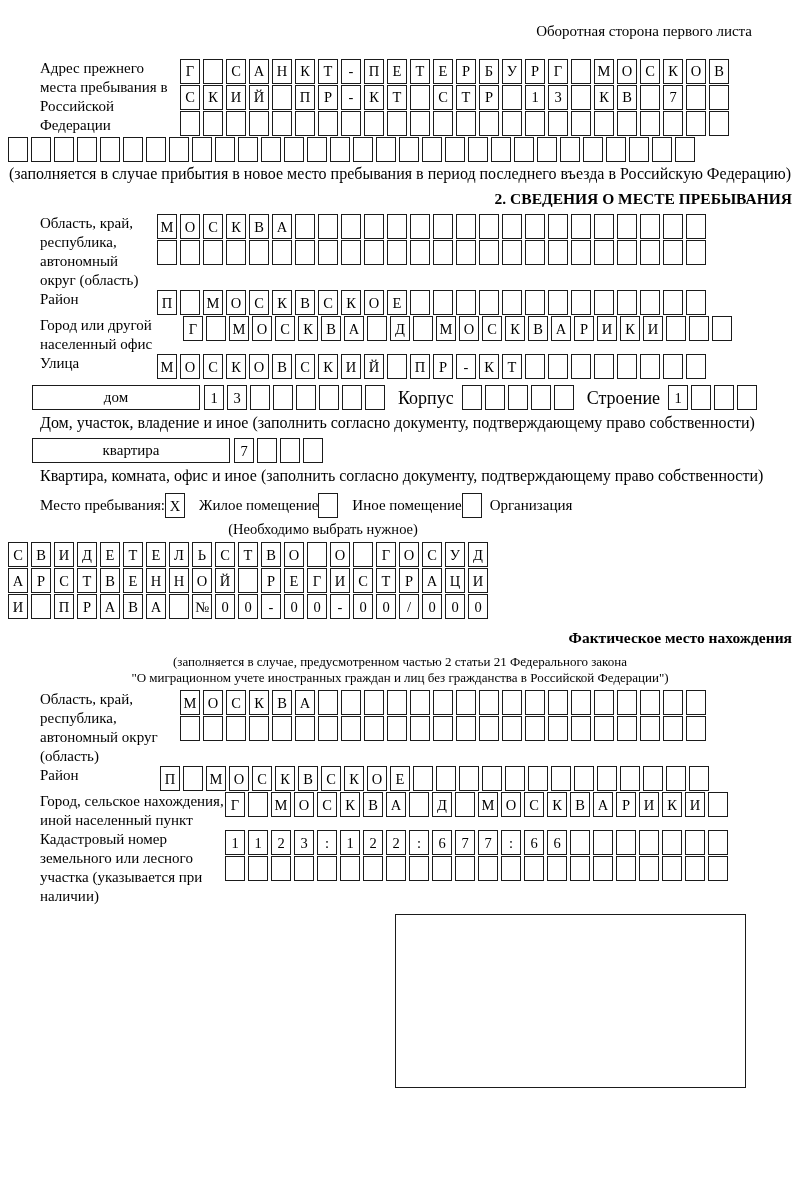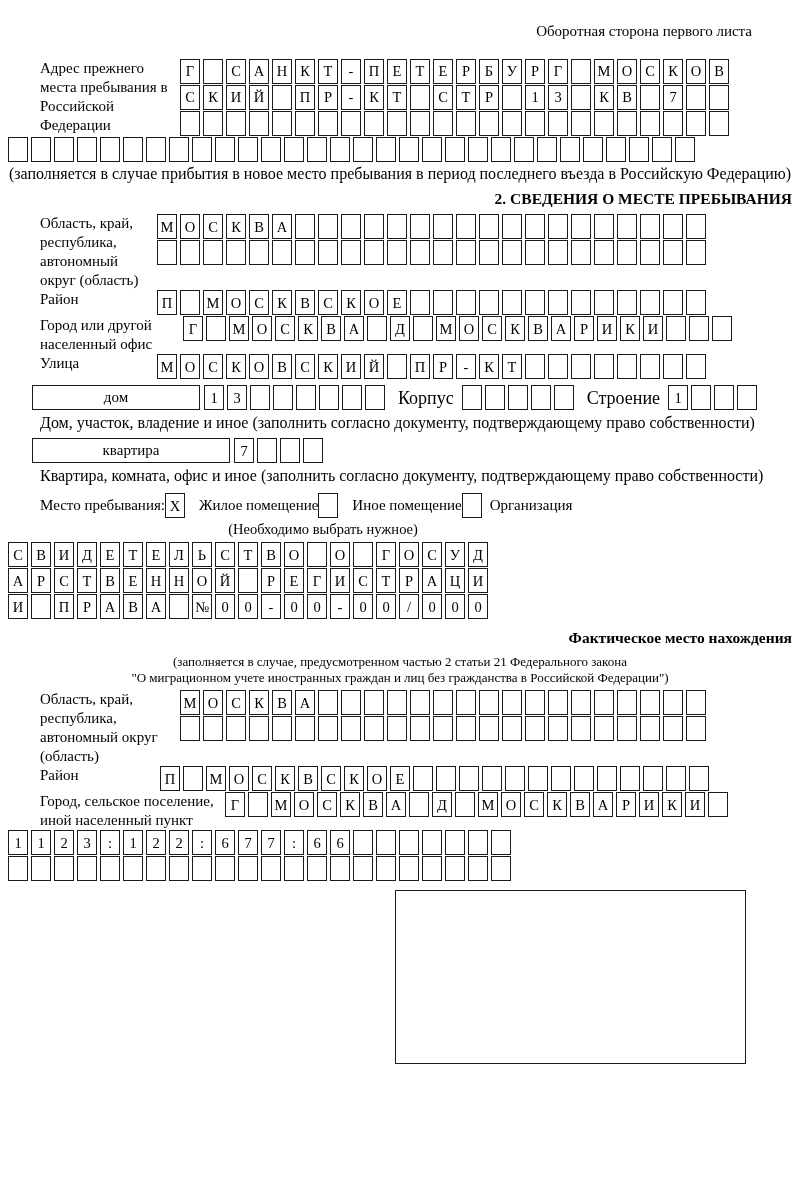--- a/index.html
+++ b/index.html
@@ -535,21 +535,21 @@
           <div class="cell"></div>
           <div class="cell"></div>
           <div class="cell"></div>
           <div class="cell"></div>
           <div class="cell"></div>
         </div>
     </div>
   </div>
 
   <div class="fblock">
-    <div class="lbl ml32 w185">Город, сельское поселение, иной населенный пункт</div>
+    <div class="lbl ml32 w185">Город, сельское нахождения, иной населенный пункт</div>
     <div class="rows">
       <div class="boxrow">
           <div class="cell">Г</div>
           <div class="cell"></div>
           <div class="cell">М</div>
           <div class="cell">О</div>
           <div class="cell">С</div>
           <div class="cell">К</div>
           <div class="cell">В</div>
           <div class="cell">А</div>
@@ -565,20 +565,21 @@
           <div class="cell">Р</div>
           <div class="cell">И</div>
           <div class="cell">К</div>
           <div class="cell">И</div>
           <div class="cell"></div>
         </div>
     </div>
   </div>
 
   <div class="fblock">
+    <div class="lbl ml32 w185">Кадастровый номер земельного или лесного участка (указывается при наличии)</div>
     <div class="rows">
       <div class="boxrow">
           <div class="cell">1</div>
           <div class="cell">1</div>
           <div class="cell">2</div>
           <div class="cell">3</div>
           <div class="cell">:</div>
           <div class="cell">1</div>
           <div class="cell">2</div>
           <div class="cell">2</div>

